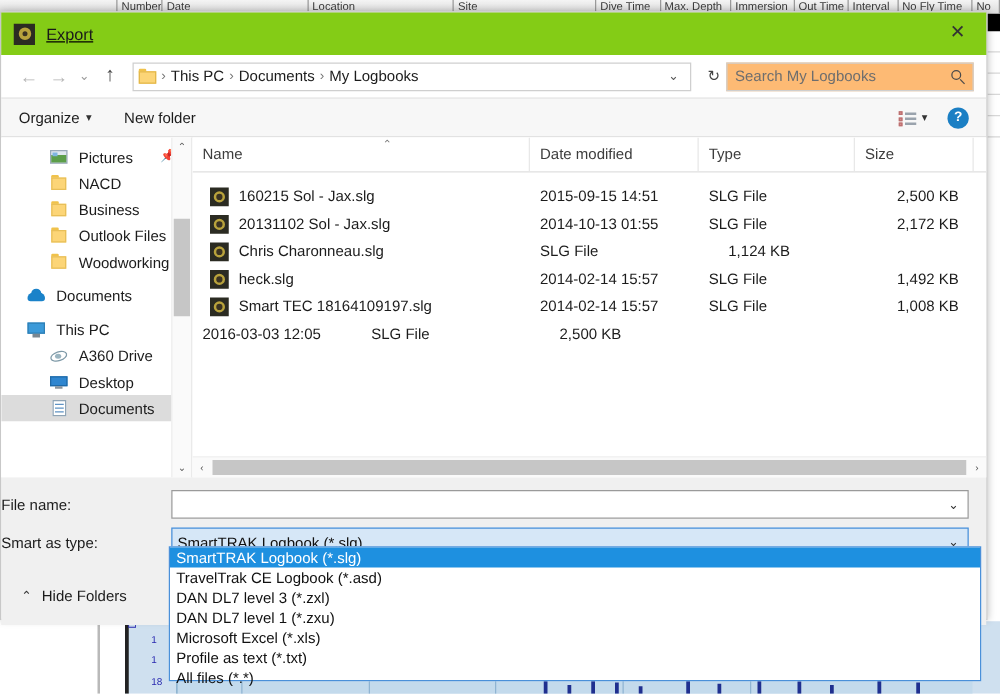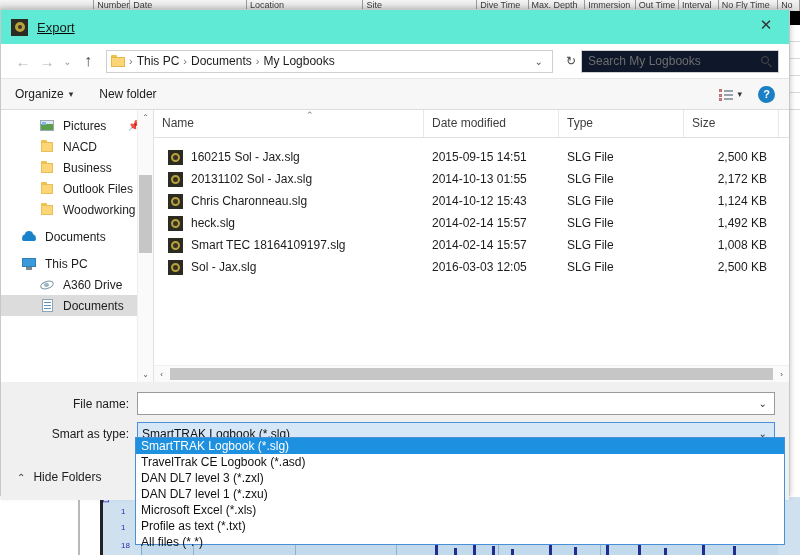--- a/index.html
+++ b/index.html
@@ -68,21 +68,21 @@
 
   
   .dialog {
     position: absolute; left: 0; top: 9px; width: 790px; height: 487px;
     background: #f0f0f0;
     border: 1px solid #c8c8c8;
     box-shadow: 0 0 6px rgba(0,0,0,.25);
     box-sizing: border-box;
   }
   .titlebar {
-    position: relative; height: 34px; background: #5eead4;
+    position: relative; height: 34px; background: #84cc16;
     display: flex; align-items: center; padding-left: 10px; text-decoration: underline;
   }
   .app-icon {
     width: 17px; height: 17px; background: #2b2b22;
     display: inline-flex; align-items: center; justify-content: center;
     flex: 0 0 auto;
   }
   .app-icon .ring {
     width: 10px; height: 10px; border-radius: 50%;
     border: 3px solid #b8a23c; box-sizing: border-box;
@@ -115,21 +115,21 @@
   .folder-ico {
     width: 15px; height: 12px; position: relative; flex: 0 0 auto; margin-right: 2px;
   }
   .folder-ico .tab { position:absolute; left:0; top:0; width:6px; height:3px; background:#f0c24b; border-radius:1px 1px 0 0;}
   .folder-ico .body { position:absolute; left:0; top:2px; width:14px; height:10px; background:#fcd577; border:1px solid #e3b84a; box-sizing:border-box;}
   .crumb { font-size: 12px; color: #1c1c1c; padding: 0 3px; white-space: nowrap; }
   .crumb-sep { font-size: 11px; color: #767676; padding: 0 1px; }
   .addr-caret { margin-left: auto; font-size: 10px; color: #555; padding: 0 7px; }
   .refresh { font-size: 12px; color: #444; padding: 0 5px; }
   .searchbox {
-    width: 198px; height: 23px; background: #0f172a; border: 1px solid #cfcfcf;
+    width: 198px; height: 23px; background: #fdba74; border: 1px solid #cfcfcf;
     display: flex; align-items: center; padding: 2px 6px; box-sizing: border-box;
     flex: 0 0 auto;
     gap: 12px;
   }
   .search-ph { font-size: 12px; color: #6e6e6e; flex: 1 1 auto; }
   .search-gl { width: 11px; height: 11px; position: relative; }
   .search-gl .c { position:absolute; left:0; top:0; width:8px; height:8px; border:1.3px solid #4a4a4a; border-radius:50%; box-sizing:border-box;}
   .search-gl .h { position:absolute; left:7px; top:7px; width:5px; height:1.3px; background:#4a4a4a; transform: rotate(45deg); transform-origin: left center;}
 
   
@@ -226,21 +226,21 @@
   .hscroll {
     position: absolute; left: 0; right: 0; bottom: 0; height: 16px; background: #fafafa;
     display: flex; align-items: center; border-top: 1px solid #f0f0f0;
   }
   .hscroll .arrow { width: 15px; text-align: center; font-size: 8px; color: #4a4a4a; }
   .hscroll .thumb { flex: 1 1 auto; height: 12px; background: #c6c6c6; margin: 0 1px; }
 
   
   .form-area { position: relative; background: #f0f0f0; height: 118px; }
   .frm-row { position: absolute; display: flex; align-items: center; }
-  .frm-label { font-size: 12px; color: #1c1c1c; text-align: right; }
+  .frm-label { font-size: 12px; color: #1c1c1c; }
   .txtinput {
     background: #fff; border: 1px solid #9a9a9a; box-sizing: border-box;
     height: 23px; display: flex; align-items: center; padding: 0 4px;
     font-size: 12px; color: #111;
   }
   .combo {
     background: #d6e7f7; border: 1px solid #4a90d9; box-sizing: border-box;
     height: 23px; display: flex; align-items: center; padding: 0 4px;
     font-size: 12px; color: #111;
   }
@@ -461,20 +461,27 @@
           </div>
 
           <div class="tree-row indent1">
             <span class="tree-ico ic-a360">
                 <span class="e"></span>
                 <span class="d"></span>
               </span>
             <span>A360 Drive</span>
           </div>
 
+          <div class="tree-row indent1">
+            <span class="tree-ico ic-desk">
+                <span class="m"></span>
+                <span class="st"></span>
+              </span>
+            <span>Desktop</span>
+          </div>
 
           <div class="tree-row indent1 selected">
             <span class="tree-ico ic-doc">
               <span class="p"></span>
                 <span class="l" style="top:4px"></span>
                 <span class="l" style="top:7px"></span>
                 <span class="l" style="top:10px"></span>
             </span>
             <span>Documents</span>
           </div>
@@ -522,21 +529,20 @@
           <div class="fcell size" style="width:95px">2,172 KB</div>
         </div>
 
         <div class="frow">
           <div class="fname" style="width:270px">
             <span class="fico">
                 <span class="ring"></span>
               </span>
             <span>Chris  Charonneau.slg</span>
           </div>
-          <div class="fcell" style="width:135px">2014-10-12 15:43</div>
           <div class="fcell" style="width:125px">SLG File</div>
           <div class="fcell size" style="width:95px">1,124 KB</div>
         </div>
 
         <div class="frow">
           <div class="fname" style="width:270px">
             <span class="fico">
                 <span class="ring"></span>
               </span>
             <span>heck.slg</span>
@@ -552,26 +558,20 @@
                 <span class="ring"></span>
               </span>
             <span>Smart TEC 18164109197.slg</span>
           </div>
           <div class="fcell" style="width:135px">2014-02-14 15:57</div>
           <div class="fcell" style="width:125px">SLG File</div>
           <div class="fcell size" style="width:95px">1,008 KB</div>
         </div>
 
         <div class="frow">
-          <div class="fname" style="width:270px">
-            <span class="fico">
-                <span class="ring"></span>
-              </span>
-            <span>Sol - Jax.slg</span>
-          </div>
           <div class="fcell" style="width:135px">2016-03-03 12:05</div>
           <div class="fcell" style="width:125px">SLG File</div>
           <div class="fcell size" style="width:95px">2,500 KB</div>
         </div>
 
         <div class="hscroll">
           <div class="arrow">‹</div>
           <div class="thumb"></div>
           <div class="arrow">›</div>
         </div>

